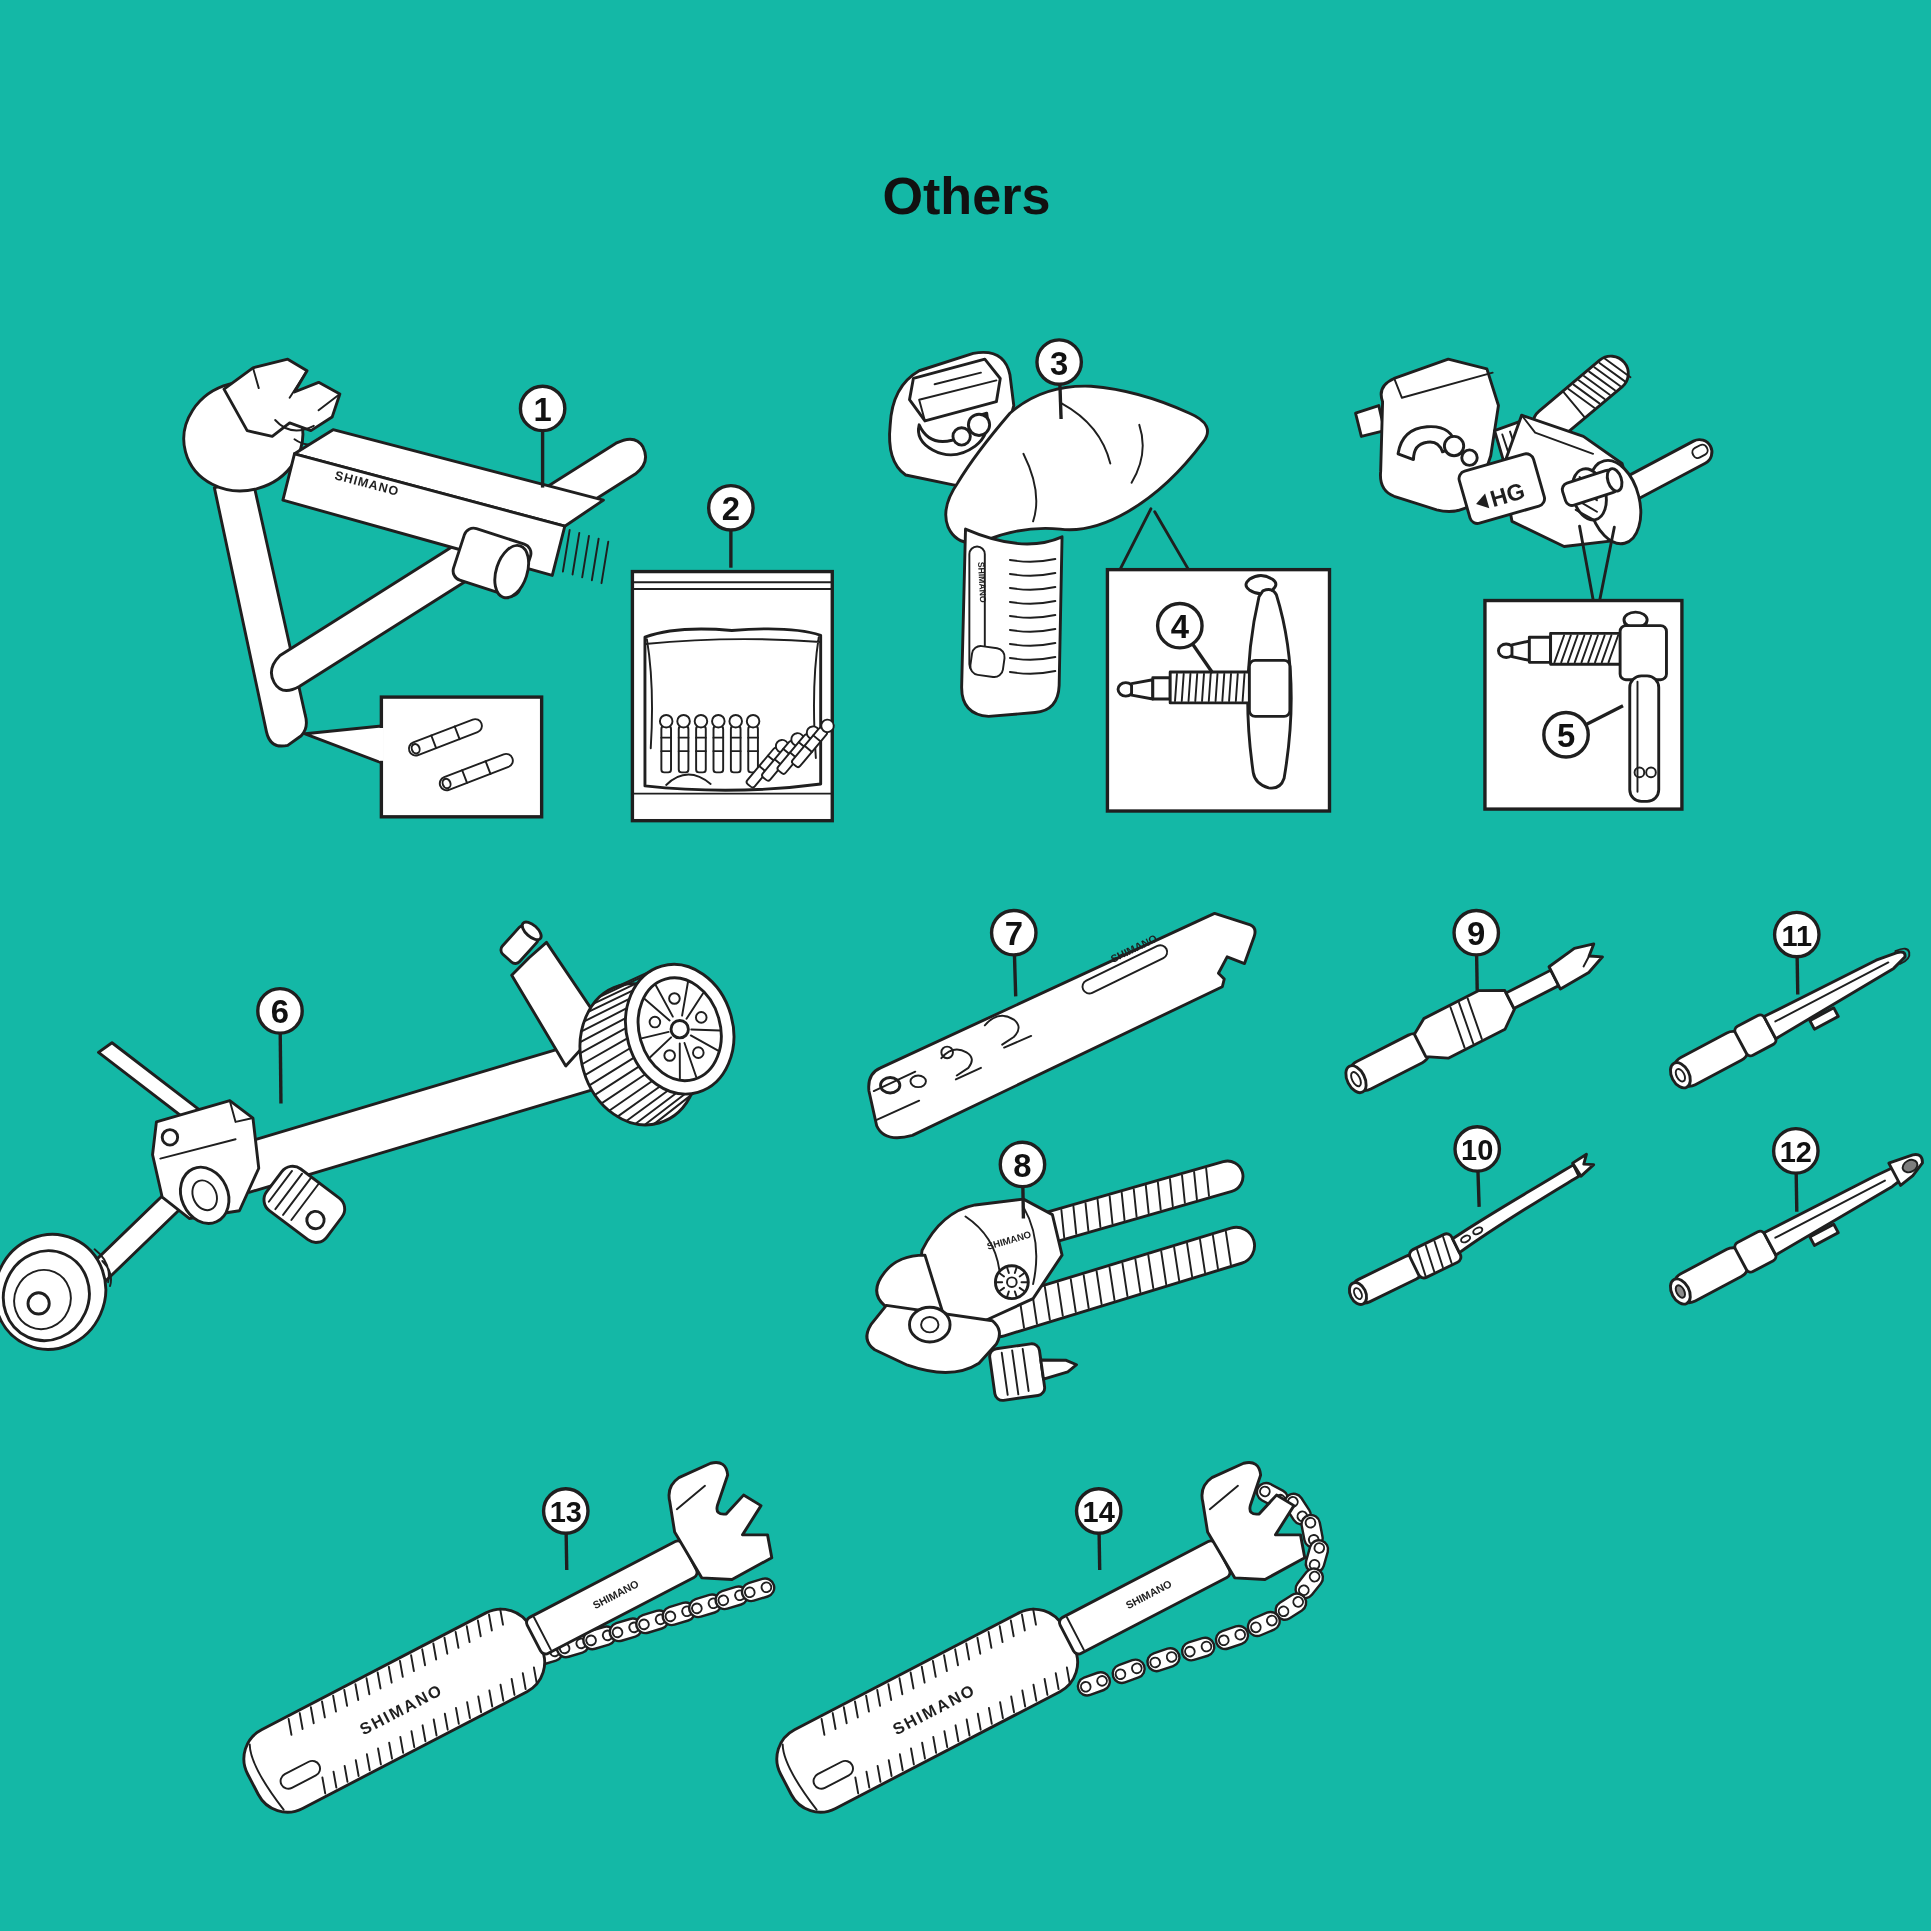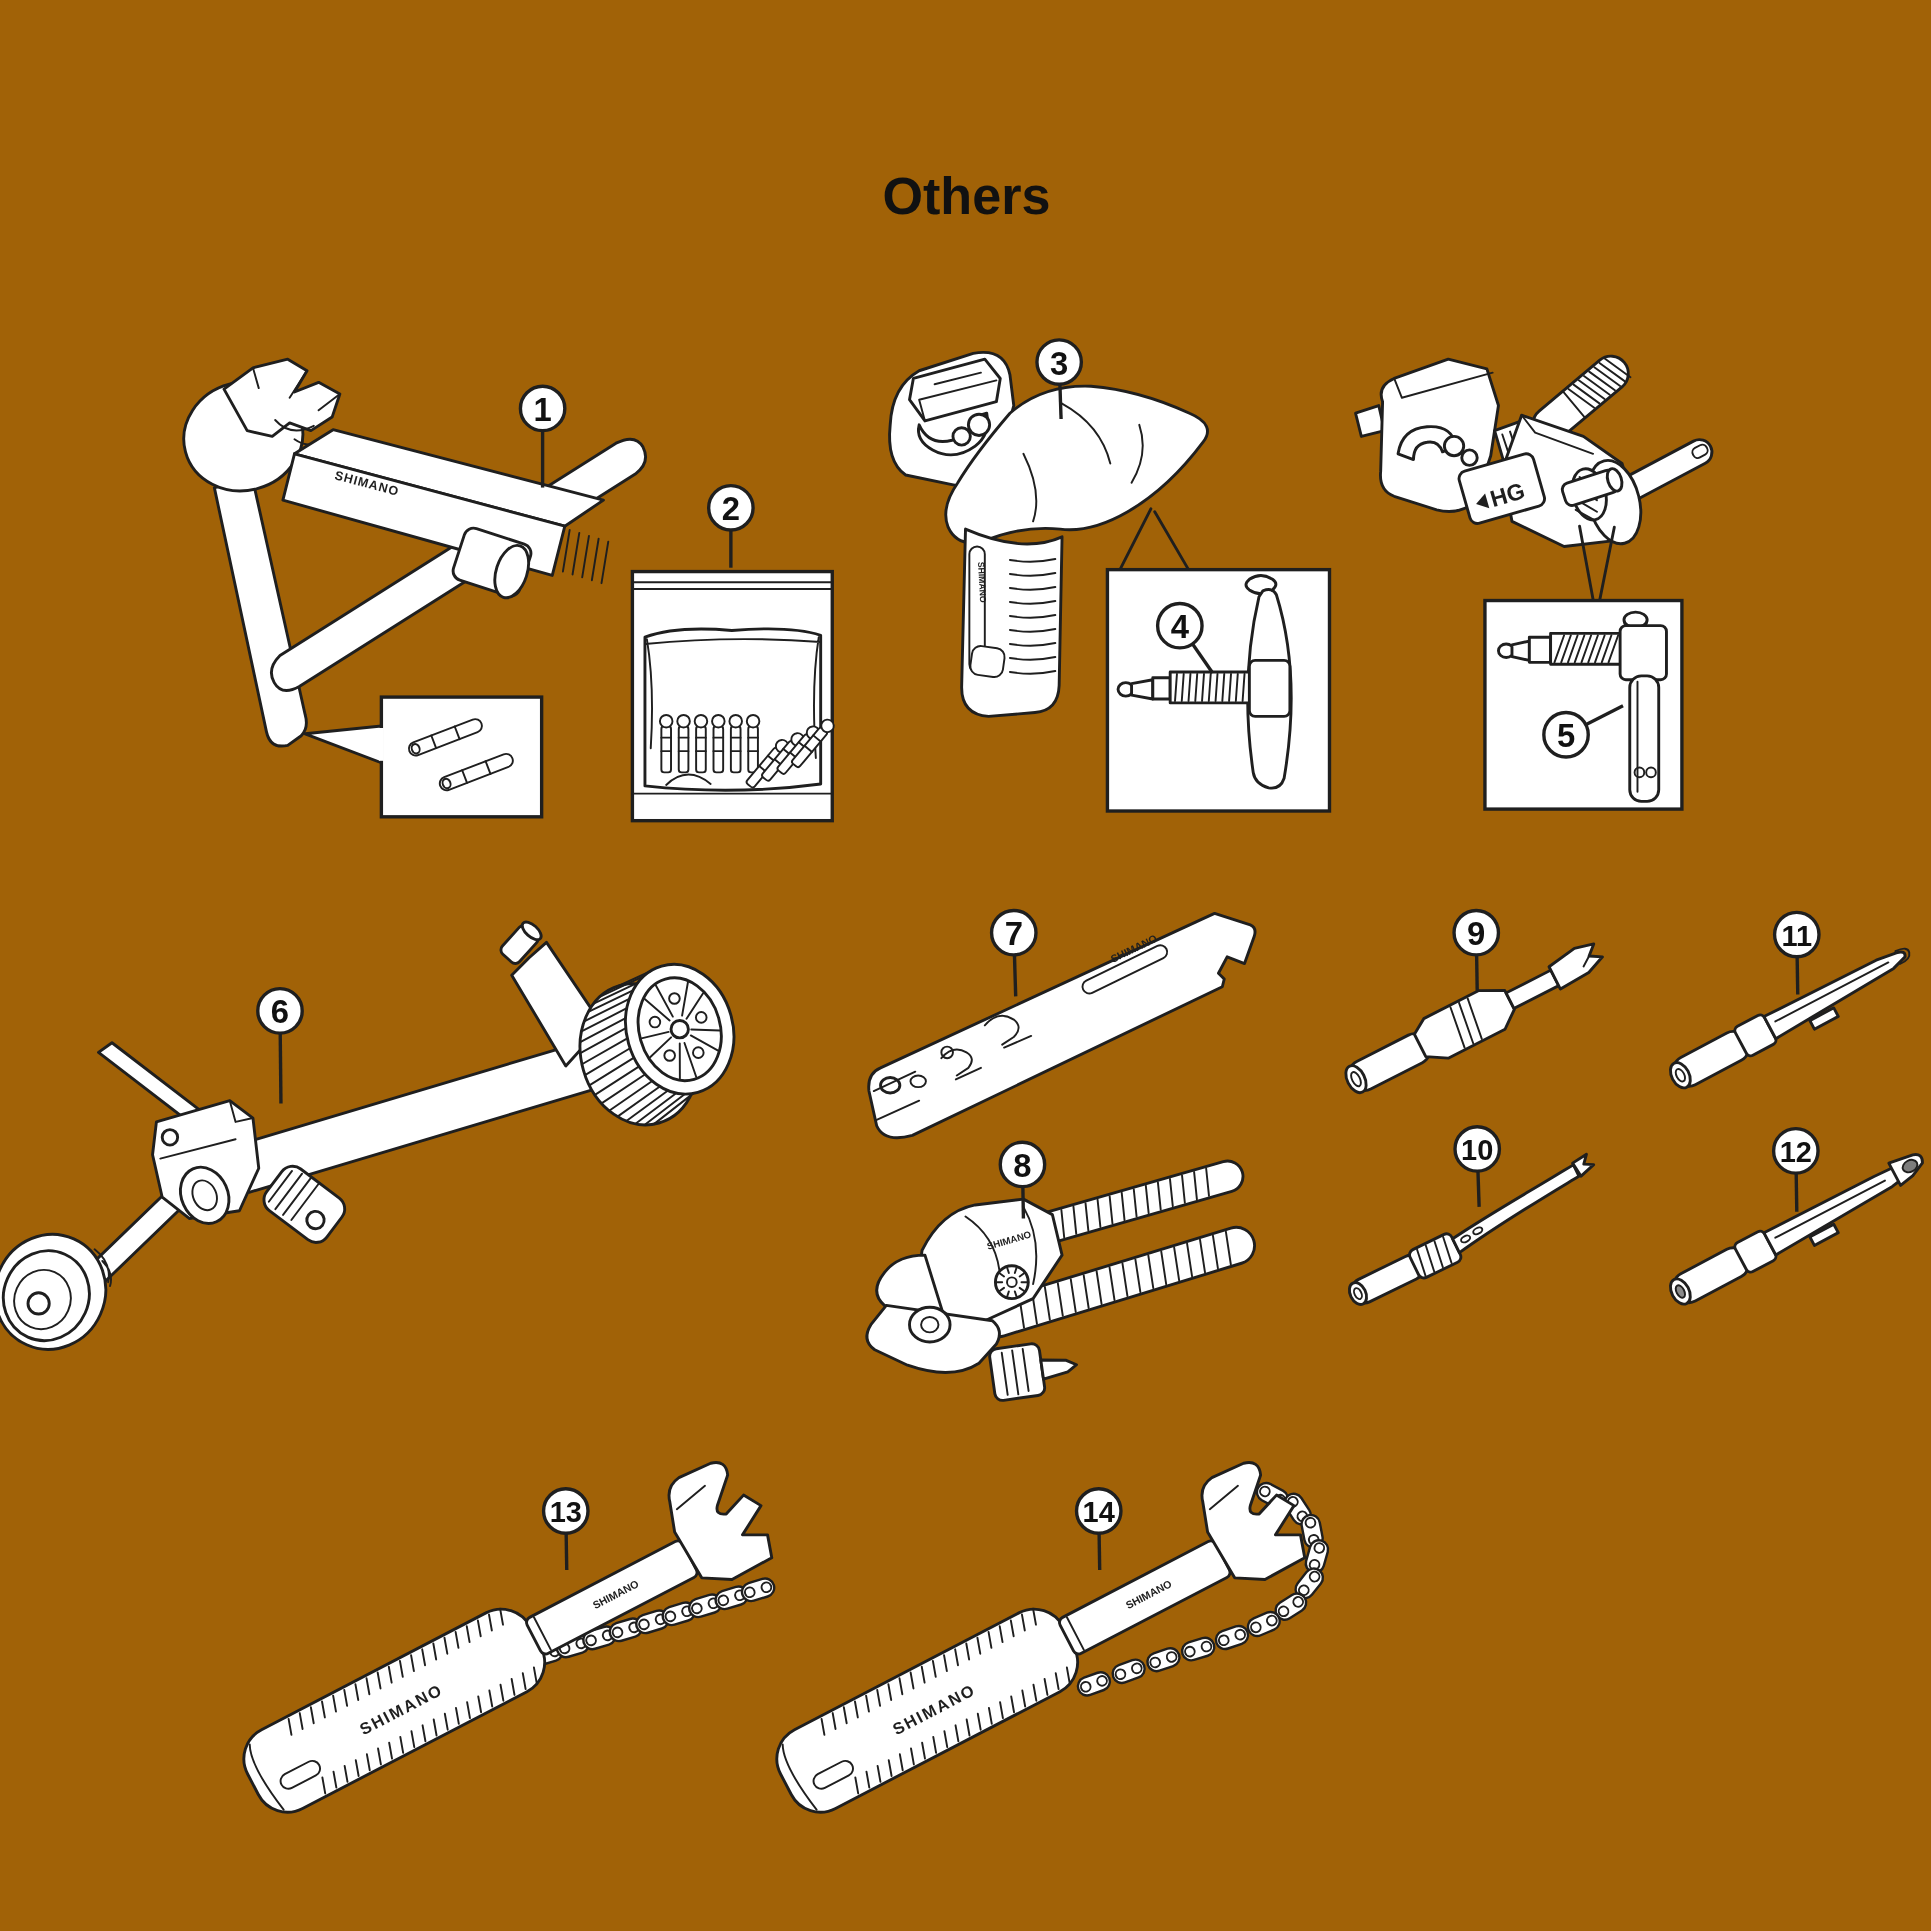--- a/index.html
+++ b/index.html
@@ -1,16 +1,16 @@
 <!DOCTYPE html>
 <html><head>
 <meta charset="utf-8">
 <style>
   html,body{margin:0;padding:0;background:#fff;}
-  #stage{position:relative;width:1931px;height:1931px;background:#a16207;overflow:hidden;
+  #stage{position:relative;width:1931px;height:1931px;background:#14b8a6;overflow:hidden;
          font-family:"Liberation Sans",sans-serif;}
   svg{display:block}
   .ln{fill:none;stroke:#1f1f1f;stroke-width:3;stroke-linecap:round;stroke-linejoin:round;}
   .thin{stroke-width:2;}
   .fw{fill:#ffffff;stroke:#1f1f1f;stroke-width:3;stroke-linecap:round;stroke-linejoin:round;}
   .fwt{fill:#ffffff;stroke:#1f1f1f;stroke-width:2;stroke-linecap:round;stroke-linejoin:round;}
   .box{fill:#ffffff;stroke:#1f1f1f;stroke-width:3.5;}
   .insc{fill:#1f1f1f;font-family:"Liberation Sans",sans-serif;font-weight:bold;}
   .callout-num{font-family:"Liberation Sans",sans-serif;font-weight:bold;fill:#111;}
   #page-title{font-family:"Liberation Sans",sans-serif;font-weight:bold;font-size:54px;fill:#111;}

